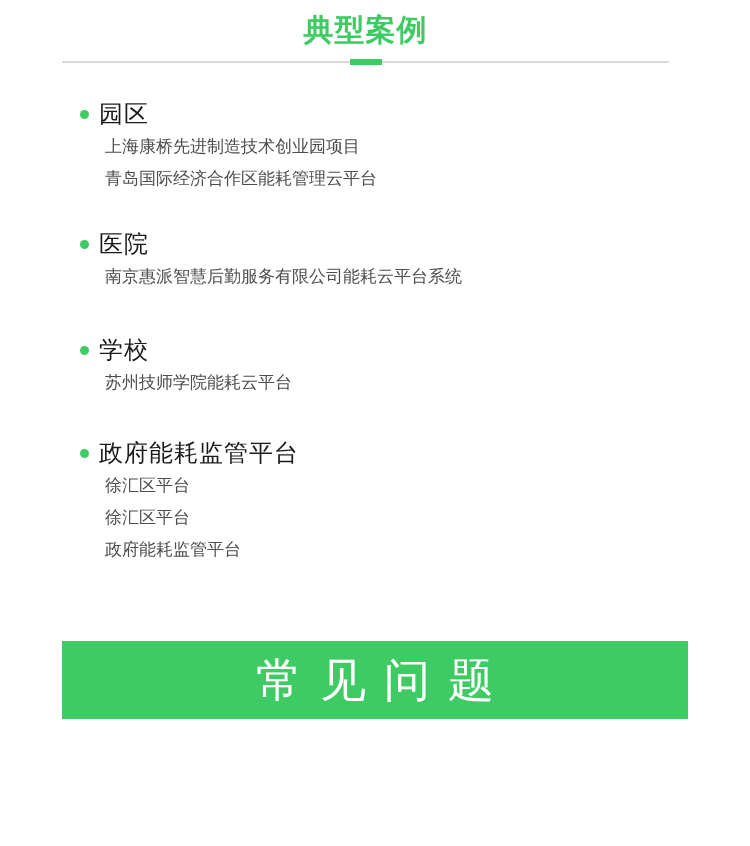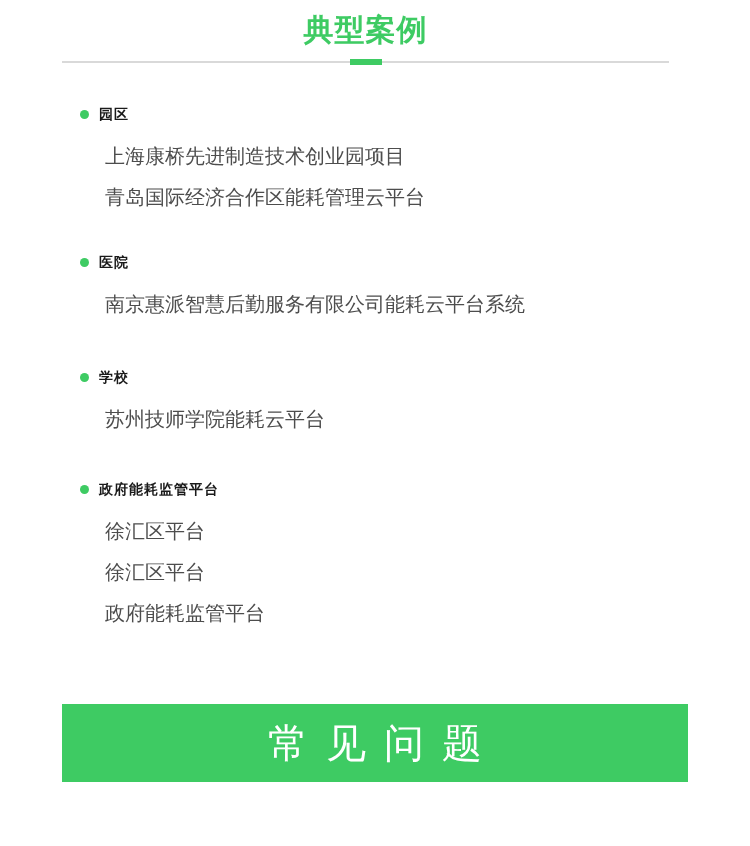--- a/index.html
+++ b/index.html
@@ -58,48 +58,48 @@
   .bullet {
     width: 9px;
     height: 9px;
     border-radius: 50%;
     background: #3ecb63;
     margin-left: 18px;
     margin-right: 10px;
     flex: 0 0 auto;
   }
   .section-title {
-    font-size: 14px;
+    font-size: 24px;
     line-height: 24px;
-    font-weight: bold;
+    font-weight: normal;
     color: #1a1a1a;
     letter-spacing: 1px;
   }
   .case-items { list-style: none; padding-left: 43px; }
   .case-item {
-    margin-top: 19px;
-    font-size: 20px;
+    margin-top: 10px;
+    font-size: 17px;
     line-height: 22px;
     color: #4d4d4d;
   }
   
   .banner {
     margin: 80px 62px 0 62px;
     width: 626px;
     height: 78px;
     background: #3ecb63;
     display: flex;
     align-items: center;
     justify-content: center;
   }
   .banner-label {
     position: relative;
     left: 9px;              
     color: #ffffff;
-    font-size: 40px;
+    font-size: 46px;
     line-height: 38px;
     letter-spacing: 18px;
     font-weight: normal;
   }
 </style>
 </head>
 <body>
 
 <div class="page">
 

